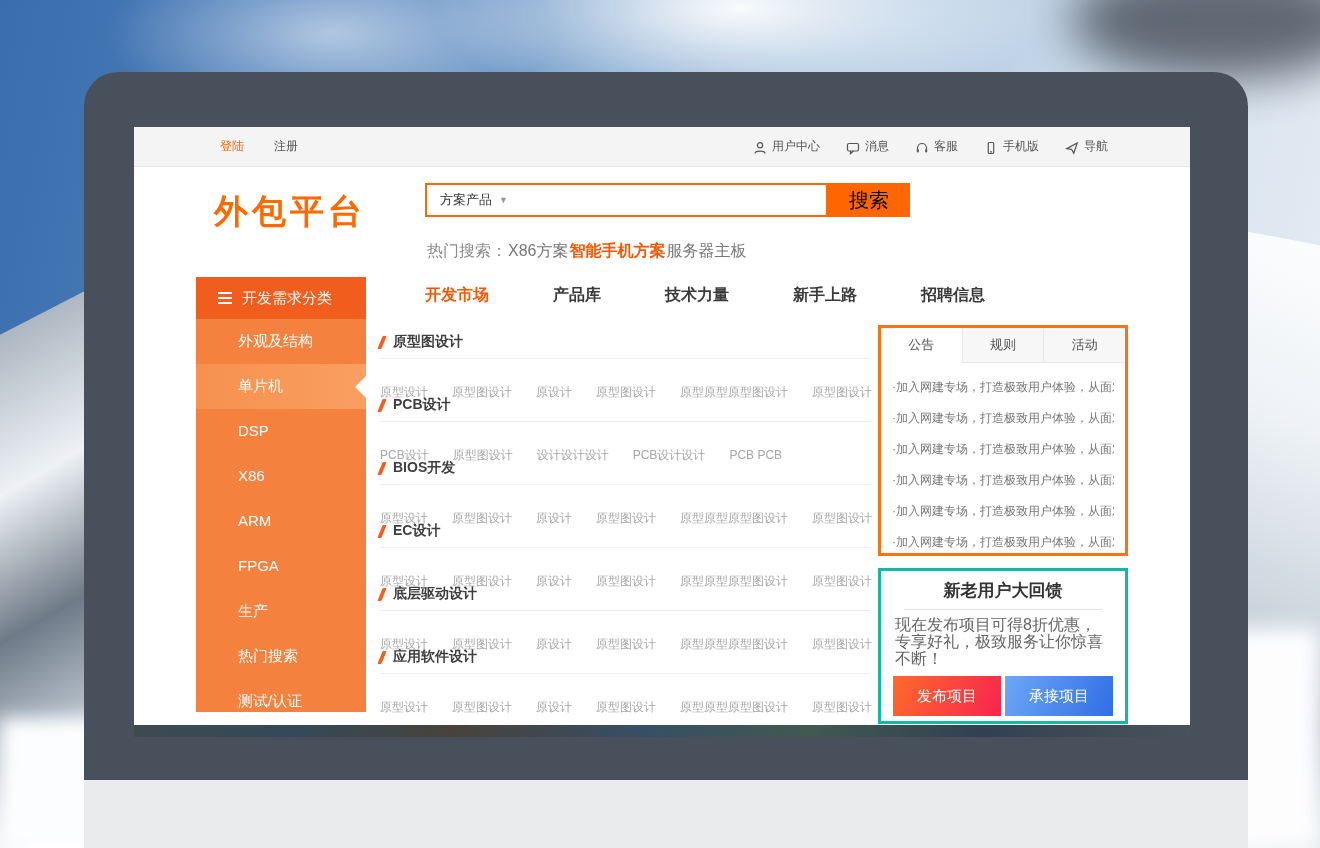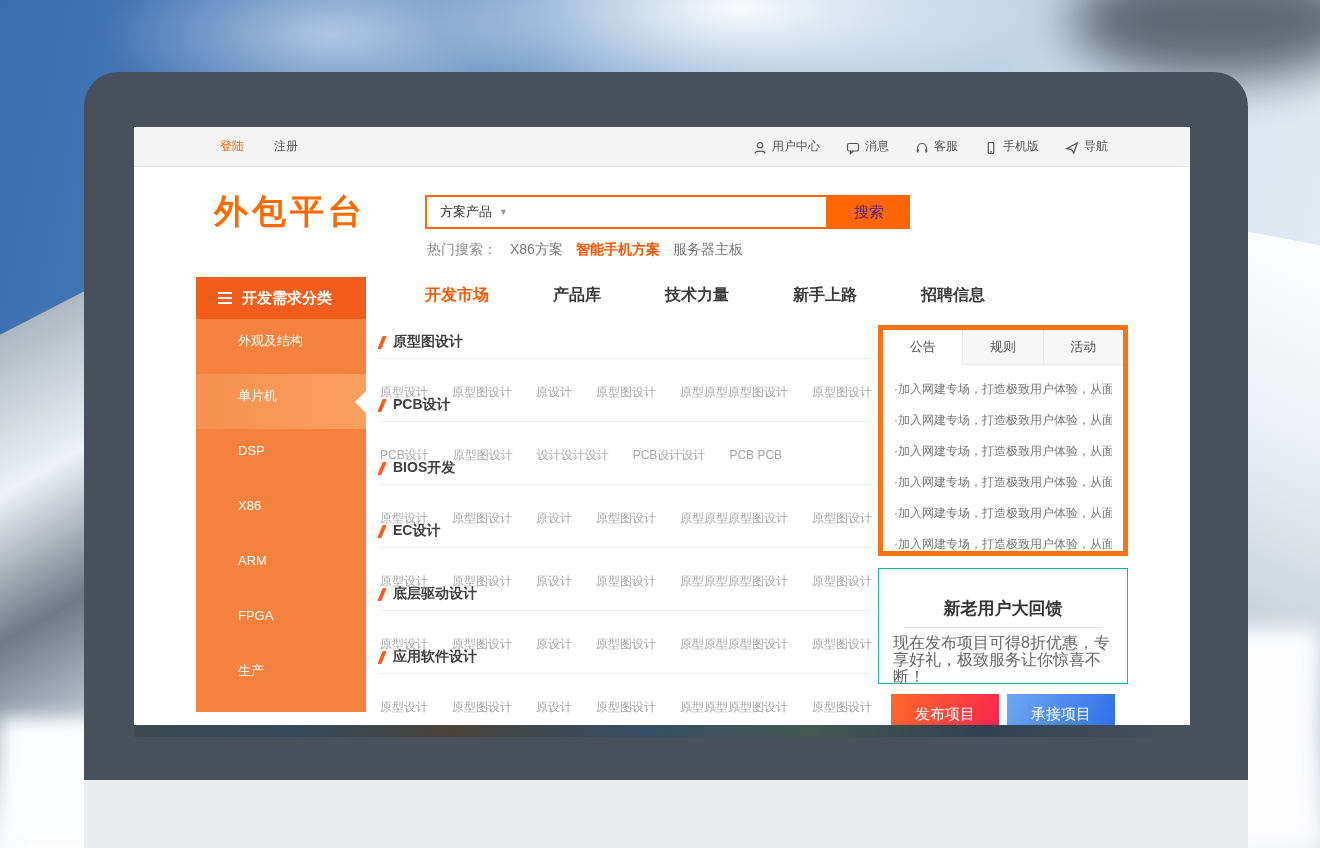--- a/index.html
+++ b/index.html
@@ -43,39 +43,39 @@
     padding:0 82px 0 86px;font-size:12px;color:#555;}
   .tb-login{color:var(--accent);cursor:pointer;}
   .tb-reg{margin-left:30px;cursor:pointer;color:#555;}
   .tb-menu{margin-left:auto;display:flex;gap:26px;align-items:center;}
   .tb-item{display:flex;align-items:flex-end;gap:5px;cursor:pointer;color:#555;}
   .tb-item svg{display:block;}
 
   
   .hdr{position:relative;height:105px;background:#fff;}
   .logo{position:absolute;left:80px;top:22px;font-size:34px;font-weight:bold;color:#ff6a00;letter-spacing:4px;}
-  .search-wrap{position:absolute;left:291px;top:28px;display:flex;align-items:stretch;height:34px;}
+  .search-wrap{position:absolute;left:291px;top:16px;display:flex;align-items:stretch;height:34px;}
   .search-box{width:403px;border:2px solid var(--accent);background:#fff;display:flex;align-items:center;
     padding-left:13px;font-size:13px;color:#333;}
   .sel-caret{font-size:9px;color:#999;margin-left:7px;}
   .search-input{flex:1;border:none;outline:none;height:100%;font-size:13px;background:transparent;}
-  .search-btn{width:82px;background:var(--accent);color:#4c1d95;border:none;font-size:15px;cursor:pointer;}
-  .hot{position:absolute;left:293px;top:74px;font-size:14px;color:#8a8a8a;display:flex;gap:13px;align-items:center;}
+  .search-btn{width:82px;background:var(--accent);color:#000000;border:none;font-size:20px;cursor:pointer;}
+  .hot{position:absolute;left:293px;top:74px;font-size:16px;color:#8a8a8a;display:flex;gap:1px;align-items:center;}
   .hot a{text-decoration:none;color:#777;}
   .hot a.hot-em{color:var(--nav-active);font-weight:bold;}
 
   
   .sidebar{position:absolute;left:62px;top:150px;width:170px;}
-  .sb-head{height:42px;background:var(--sb-head);color:#fff;font-size:15px;font-weight:bold;
+  .sb-head{height:42px;background:var(--sb-head);color:#fff;font-size:15px;font-weight:normal;
     display:flex;align-items:center;padding-left:22px;gap:10px;}
   .burger{width:14px;height:2px;background:#fff;position:relative;flex:0 0 14px;}
   .burger:before,.burger:after{content:"";position:absolute;left:0;width:14px;height:2px;background:#fff;}
   .burger:before{top:-5px}.burger:after{top:5px}
   .sb-list{background:var(--sb-body);height:393px;}
-  .side-item{height:55px;line-height:43.66px;padding-left:42px;color:#fff;font-size:13px;
+  .side-item{height:45px;line-height:43.66px;padding-left:42px;color:#fff;font-size:15px;
     position:relative;cursor:pointer;}
   .side-item.active{background:linear-gradient(90deg,#f7914f,var(--sb-active));}
   .wedge{position:absolute;right:0;top:50%;transform:translateY(-50%);width:0;height:0;
     border-top:11px solid transparent;border-bottom:11px solid transparent;border-right:11px solid #fff;}
 
   
   .nav-tabs{position:absolute;left:291px;top:158px;display:flex;gap:64px;font-size:16px;font-weight:bold;color:#3a3a3a;}
   .nav-tab{cursor:pointer;}
   .nav-tab.active{color:var(--nav-active);}
 
@@ -84,30 +84,30 @@
   .section{margin-bottom:9px;}
   .title-row{display:flex;align-items:center;gap:9px;height:22px;}
   .slash{width:4px;height:13px;background:#ff5a1e;transform:skewX(-22deg);border-radius:1px;}
   .cat-title{font-size:14px;font-weight:bold;color:#3f3f3f;}
   .divider{border-top:1px solid #ededed;margin-top:5px;}
   .links-row{height:26px;display:flex;gap:24px;align-items:center;}
   .cat-link{font-size:12px;color:#a6a6a6;text-decoration:none;white-space:nowrap;cursor:pointer;margin-top:40px;}
 
   
   .rightcol{position:absolute;left:744px;top:198px;width:250px;}
-  .notice{border:5px solid #f97316;background:#fff;height:231px;margin-bottom:12px;}
+  .notice{border:3px solid #f97316;background:#fff;height:231px;margin-bottom:12px;}
   .ntabs{display:flex;height:35px;border-bottom:1px solid #e8e8e8;background:#f7f7f7;}
   .ntab{flex:1;display:flex;align-items:center;justify-content:center;font-size:13px;color:#555;cursor:pointer;
     border-left:1px solid #e8e8e8;}
   .ntab:first-child{border-left:none;}
   .ntab.active{background:#fff;position:relative;z-index:1;box-shadow:0 1px 0 #fff;}
   .nlist{padding:9px 11px 0;}
   .notice-item{height:31px;line-height:31px;font-size:12px;color:#777;white-space:nowrap;overflow:hidden;cursor:pointer;}
 
-  .promo{border:1px solid #14b8a6;background:#fff;height:116px;text-align:center;padding-top:28px;}
+  .promo{border:3px solid #14b8a6;background:#fff;height:156px;text-align:center;padding-top:8px;}
   .promo-title{font-family:"Liberation Serif","DejaVu Serif",serif;font-size:17px;font-weight:bold;color:#333;}
   .promo-div{width:198px;margin:7px auto 6px;border-top:1px solid #e0e0e0;}
   .promo-desc{font-size:16px;color:#666;text-align:left;padding:0 14px;line-height:17px;}
   .promo-btns{display:flex;justify-content:space-between;padding:0 12px;margin-top:9px;}
   .pbtn{width:108px;height:40px;border:none;color:#fff;font-size:15px;cursor:pointer;}
   .pbtn.publish{background:linear-gradient(115deg,var(--pub-from),var(--pub-to));}
   .pbtn.accept{background:linear-gradient(115deg,var(--acc-from),var(--acc-to));}
 </style>
 </head>
 <body>

